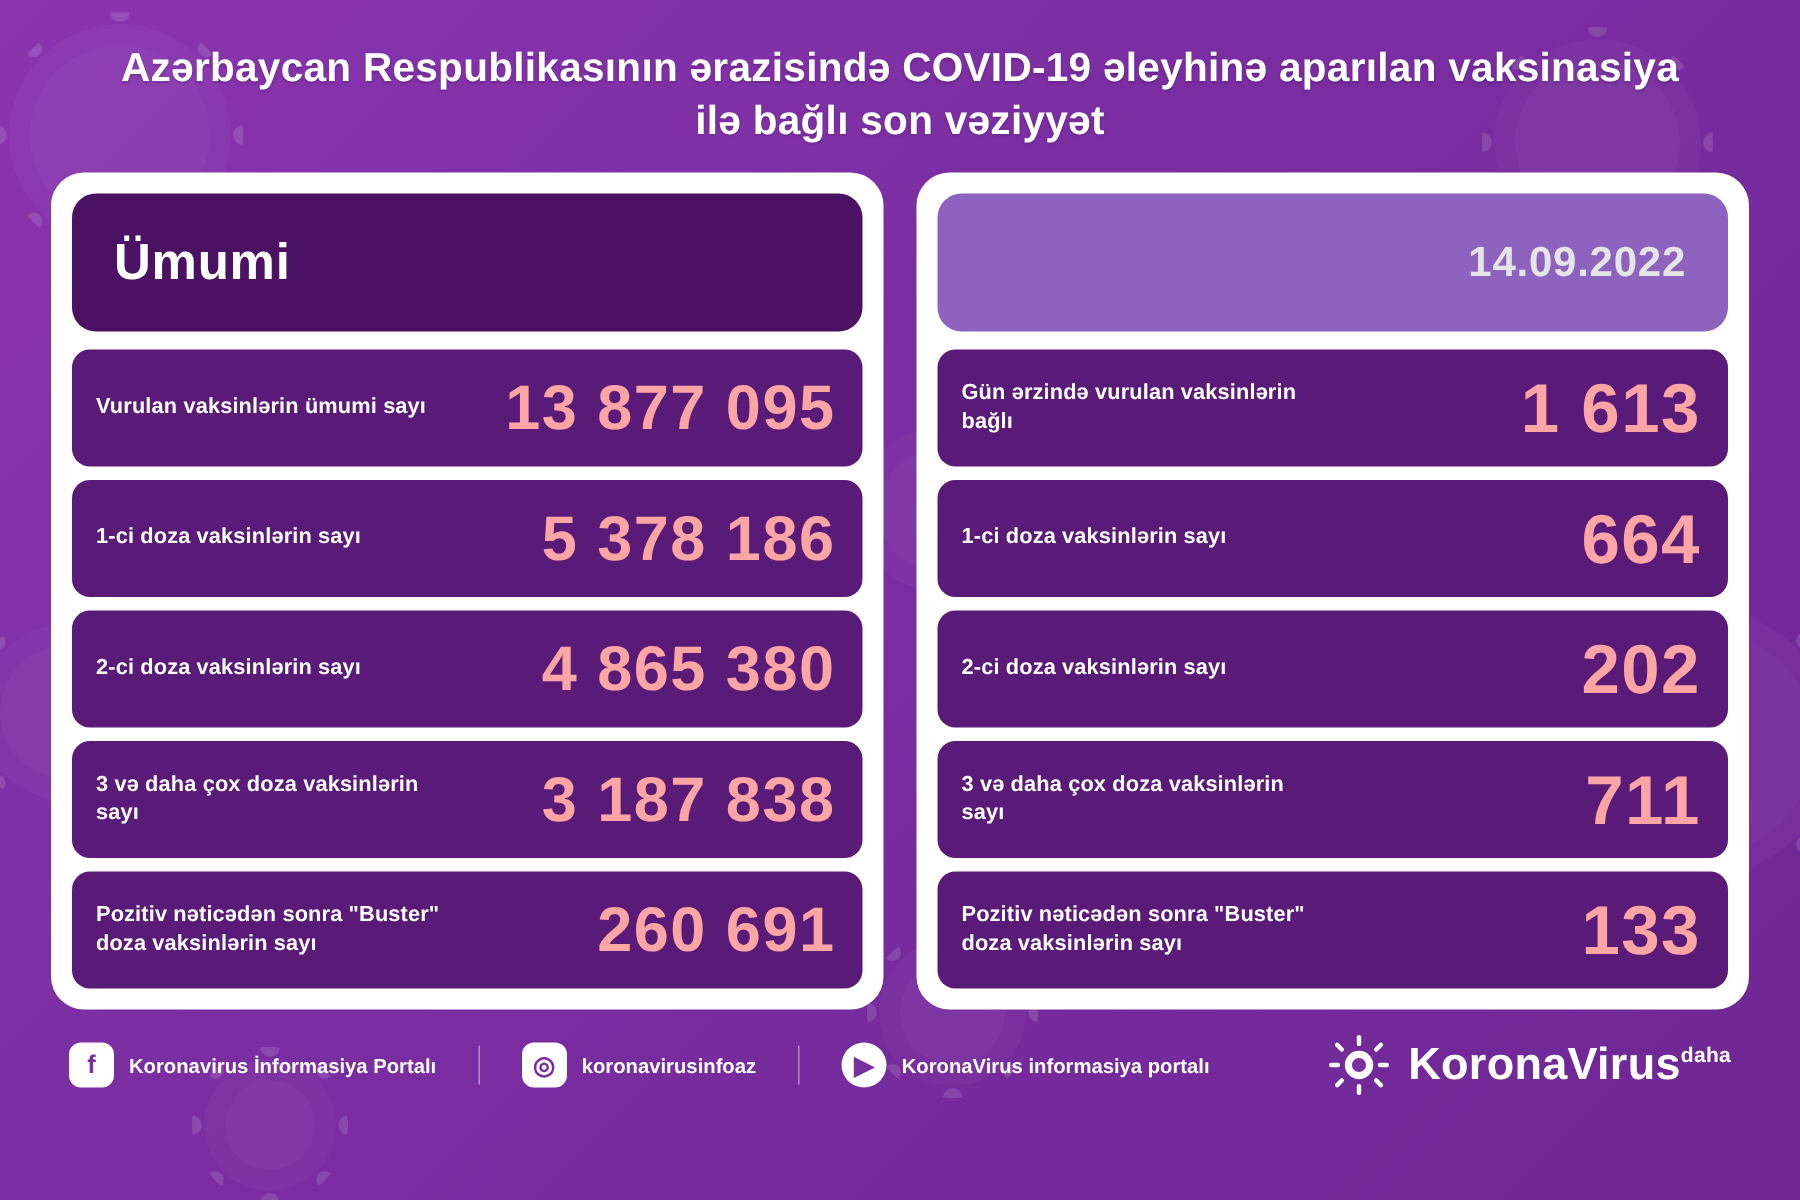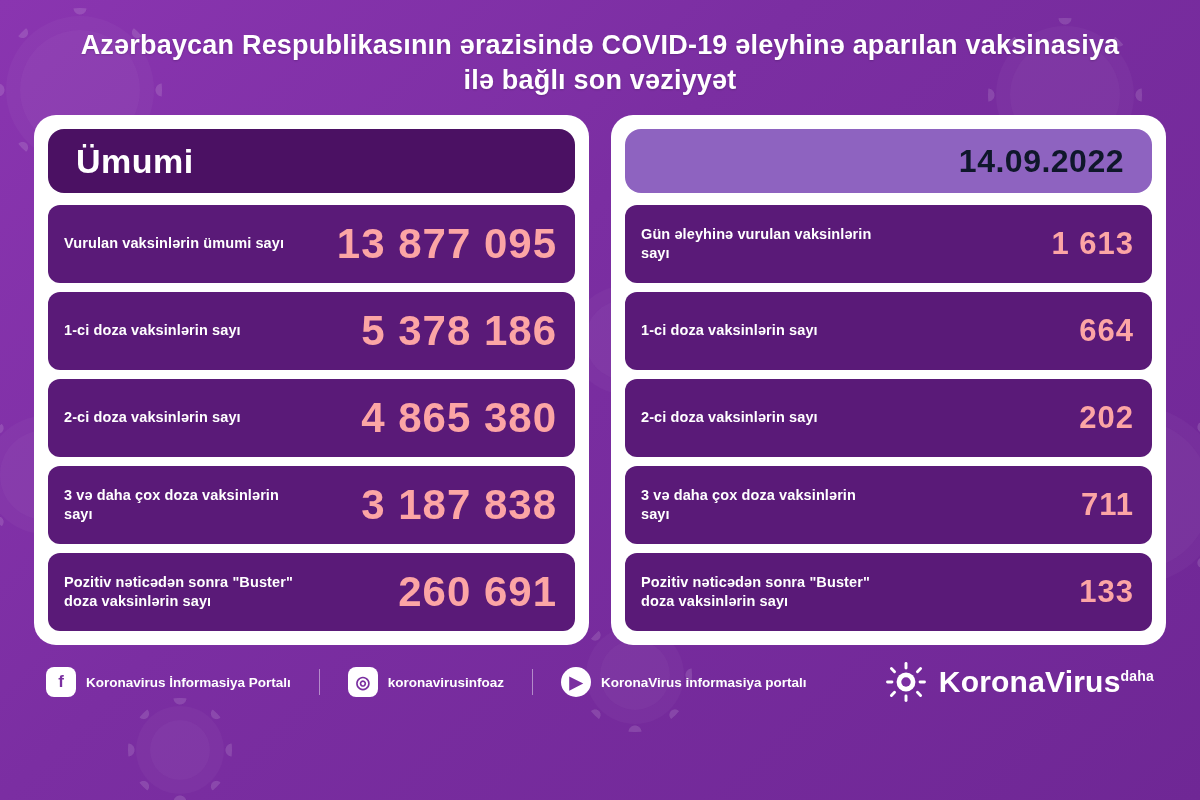--- a/index.html
+++ b/index.html
@@ -59,35 +59,35 @@
   .panel {
     background:#ffffff;
     border-radius:22px;
     flex:1;
     padding:14px;
     display:flex;
     flex-direction:column;
   }
   .panel-head {
     border-radius:16px;
-    height:64px;
+    height:92px;
     display:flex;
     align-items:center;
     padding:0 28px;
     margin-bottom:12px;
   }
   .panel-head.left { background:#4b1163; justify-content:flex-start; }
   .panel-head.right { background:#8e63c0; justify-content:flex-end; }
   .panel-head .htxt {
     color:#ffffff;
     font-weight:bold;
     font-size:34px;
     letter-spacing:0.5px;
   }
-  .panel-head.right .htxt { font-size:32px; color:#0f172a;text-align:center; }
+  .panel-head.right .htxt { font-size:28px; color:#e5e5e5;text-align:center; }
 
   .rows { display:flex; flex-direction:column; gap:9px; }
   .row {
     background:#5a1a78;
     border-radius:12px;
     height:78px;
     display:flex;
     align-items:center;
     justify-content:space-between;
     padding:0 18px 0 16px;
@@ -100,21 +100,21 @@
     max-width:240px;
     letter-spacing:0.1px;
   }
   .rvalue {
     color:#fca5a5;
     font-weight:bold;
     font-size:42px;
     letter-spacing:1px;
     white-space:nowrap;
   }
-  .right .rvalue { font-size:31px; }
+  .right .rvalue { font-size:46px; }
 
   .footer {
     display:flex;
     align-items:center;
     margin-top:16px;
     padding:0 12px;
     gap:28px;
   }
   .social { display:flex; align-items:center; gap:10px; }
   .sicon {
@@ -180,21 +180,21 @@
         </div>
       </div>
     </div>
 
     <div class="panel right">
       <div class="panel-head right">
         <span class="htxt">14.09.2022</span>
       </div>
       <div class="rows">
         <div class="row">
-          <span class="rlabel">Gün əleyhinə vurulan vaksinlərin sayı</span>
+          <span class="rlabel">Gün ərzində vurulan vaksinlərin bağlı</span>
           <span class="rvalue">1 613</span>
         </div>
         <div class="row">
           <span class="rlabel">1-ci doza vaksinlərin sayı</span>
           <span class="rvalue">664</span>
         </div>
         <div class="row">
           <span class="rlabel">2-ci doza vaksinlərin sayı</span>
           <span class="rvalue">202</span>
         </div>

